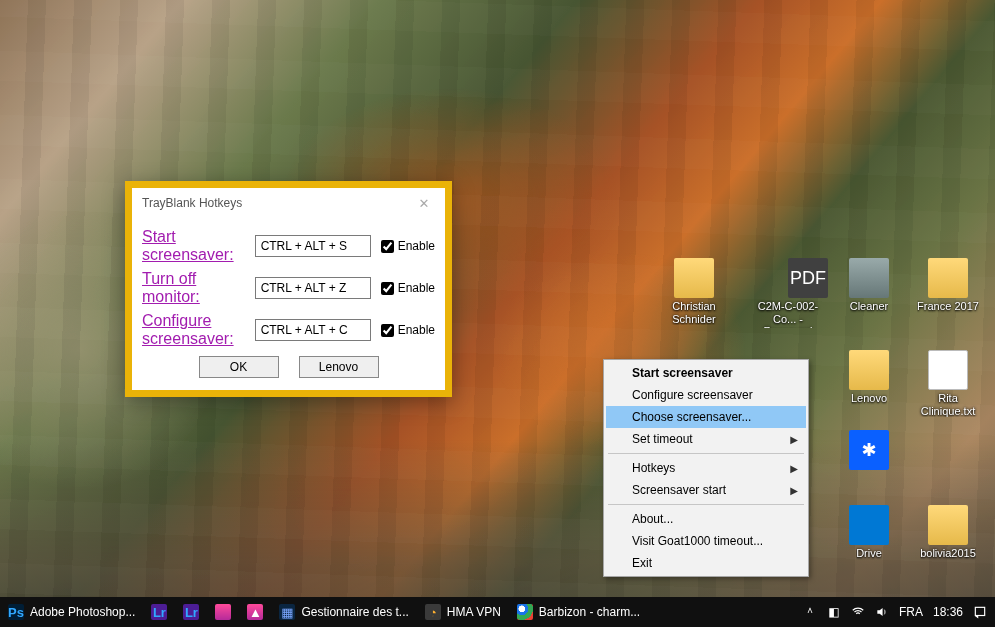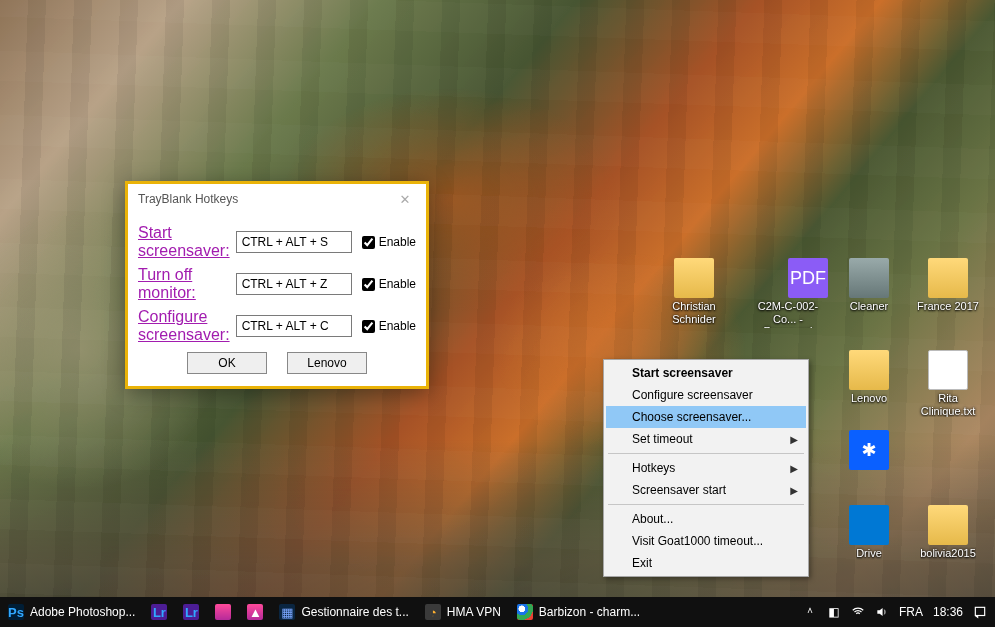--- a/index.html
+++ b/index.html
@@ -22,28 +22,28 @@
   repeating-linear-gradient(2deg,transparent 0 34px,rgba(255,255,255,.06) 34px 64px);
   opacity:.3;
 }
 
 
 .desktop-icons { position:absolute; right:6px; top:280px; display:grid; grid-template-columns:repeat(3,76px); column-gap:8px; row-gap:10px; }
 .dicon { width:76px; display:flex; flex-direction:column; align-items:center; cursor:pointer; }
 .dicon .glyph { width:40px; height:40px; border-radius:2px; display:flex; align-items:center; justify-content:center; font-size:18px; color:#fff; }
 .dicon .lbl { color:#fff; font-size:11px; text-align:center; text-shadow:0 1px 2px #000,0 0 3px #000; line-height:1.15; margin-top:2px; max-height:28px; overflow:hidden; }
 .g-folder{background:linear-gradient(#ffd97a,#e6b94a);}
-.g-pdf{background:#8b5cf6;margin-left:40px;}
+.g-pdf{background:#404040;margin-left:40px;}
 .g-txt{background:#fff;color:#555;border:1px solid #bbb;}
 .g-exe{background:linear-gradient(#9aa,#677);}
 .g-bt{background:#0a60ff;}
 .g-od{background:#0078d4;}
 
 
-.dialog { position:absolute; left:125px; top:181px; width:304px; background:#fff; border:3px solid #eab308; box-shadow:0 5px 20px rgba(0,0,0,.35); }
+.dialog { position:absolute; left:125px; top:181px; width:327px; background:#fff; border:7px solid #eab308; box-shadow:0 5px 20px rgba(0,0,0,.35); }
 .dialog .titlebar { height:30px; display:flex; align-items:center; justify-content:space-between; padding:0 6px 0 10px; color:#555; font-size:12px; }
 .dialog .close { width:30px; height:22px; display:flex; align-items:center; justify-content:center; color:#aaa; font-size:13px; }
 .dialog .body { padding:4px 10px 12px; }
 .row { display:flex; align-items:center; margin:6px 0; gap:4px; }
 .row .rlabel { width:116px; font-size:16px; color:#a21caf;text-decoration:underline; }
 .row input[type=text] { width:116px; height:22px; border:1px solid #7a7a7a; padding:0 5px; font-size:12px; font-family:inherit; }
 .row label.enable { display:flex; align-items:center; gap:4px; font-size:12px; margin-left:6px; }
 .row input[type=checkbox]{width:13px;height:13px;accent-color:#000;}
 .btnrow { display:flex; justify-content:center; gap:20px; margin-top:8px; }
 .btnrow button { width:80px; height:22px; border:1px solid #888; background:#efefef; font-size:12px; font-family:inherit; cursor:pointer; }

